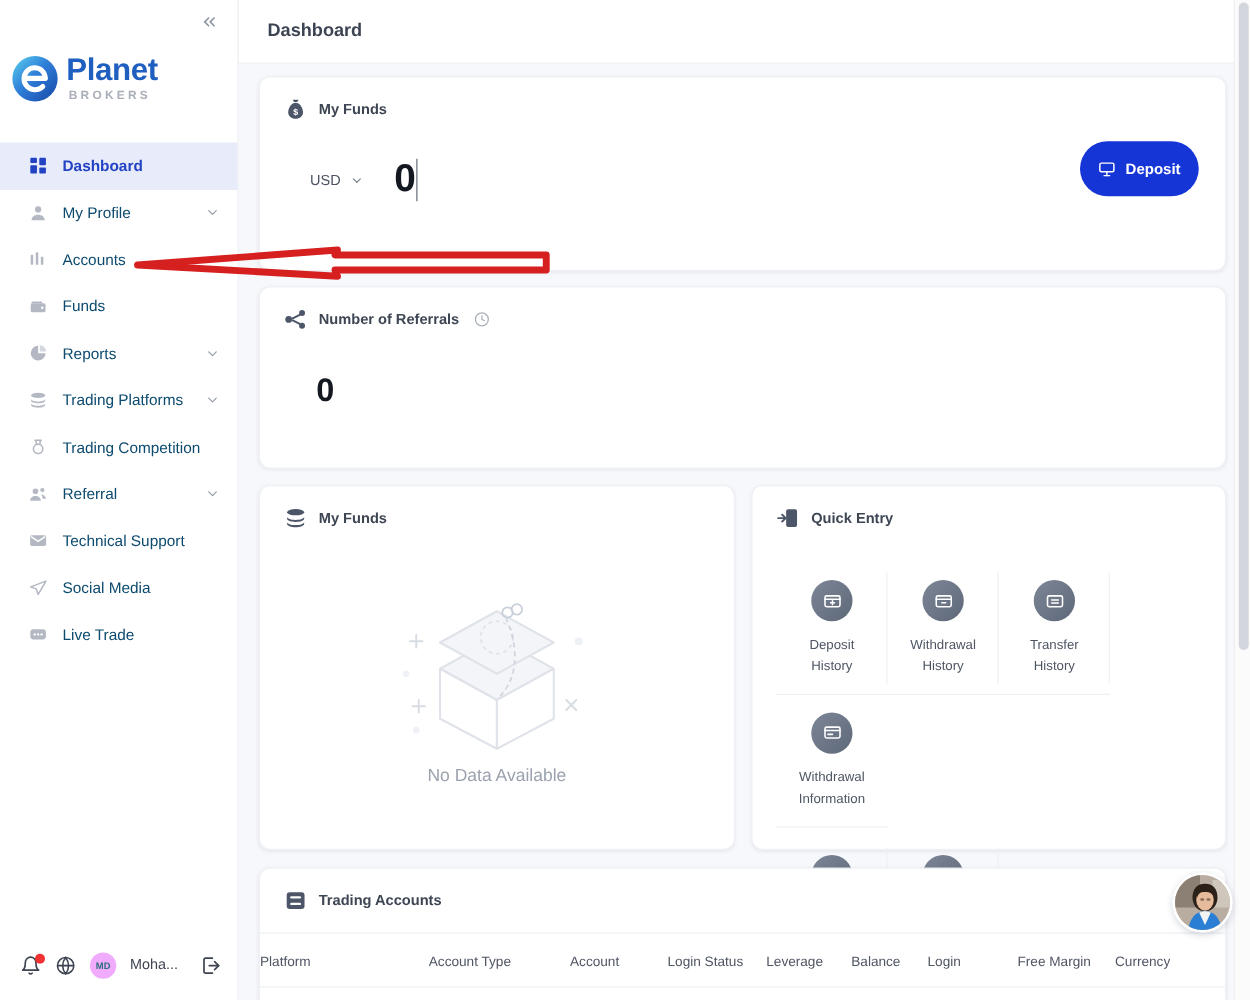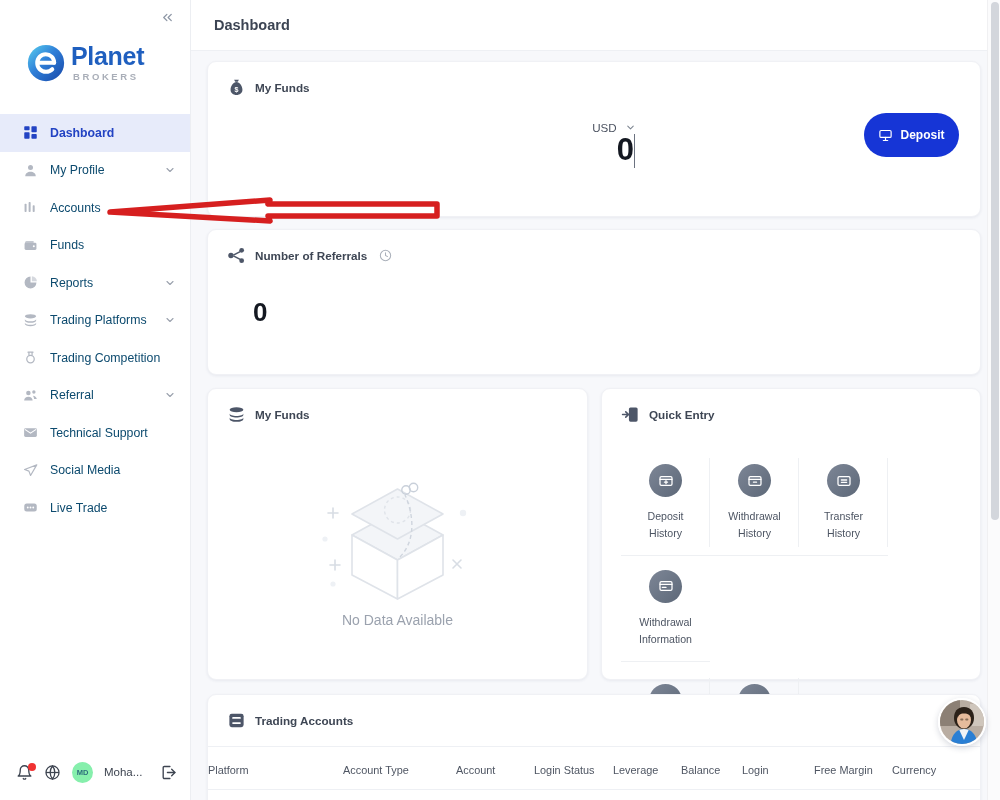--- a/index.html
+++ b/index.html
@@ -21,21 +21,21 @@
   }
   .collapse-btn {
     position: absolute; top: 6px; right: 12px;
     width: 22px; height: 22px;
     display: flex; align-items: center; justify-content: center;
     color: #8d96a5; font-size: 15px; cursor: pointer;
     line-height: 1;
   }
   .logo-wrap {
     height: 112px; display: flex; align-items: center;
-    padding-left: 26px; padding-top: 14px;
+    padding-left: 8px; padding-top: 14px;
   }
   .logo { display: flex; align-items: center; gap: 5px; }
   .logo-e { width: 40px; height: 40px; flex: 0 0 40px; }
   .logo-text { display: flex; flex-direction: column; line-height: 1; }
   .logo-planet {
     font-size: 25px; font-weight: 600; color: #1f5fbf;
     letter-spacing: -0.3px;
   }
   .logo-brokers {
     font-size: 9.5px; font-weight: 600; color: #a9aeb8;
@@ -74,21 +74,21 @@
     padding: 0 14px 0 16px; gap: 11px;
   }
   .sb-icon { color: #3d4450; cursor: pointer; display: flex; position: relative; }
   .bell-dot {
     position: absolute; top: -1px; right: -3px;
     width: 8px; height: 8px; border-radius: 50%;
     background: #f03232;
   }
   .sb-avatar {
     width: 21px; height: 21px; border-radius: 50%;
-    background: #86efac; color: #2d6e7c;
+    background: #f0abfc; color: #2d6e7c;
     font-size: 7.5px; font-weight: 700;
     display: flex; align-items: center; justify-content: center;
     flex: 0 0 21px;
   }
   .sb-user { font-size: 11.5px; color: #3d4450; white-space: nowrap; }
 
   
   .main {
     flex: 1 1 auto; height: 800px;
     background: #f7f8fb; position: relative;
@@ -115,21 +115,21 @@
   }
   .card-head .ctitle {
     font-size: 11.7px; font-weight: 700; color: #3e4654;
   }
   .card-ico { width: 19px; height: 19px; color: #4d5668; flex:0 0 19px; }
 
   
   .funds-card { height: 156px; position: relative; }
   .funds-row {
     display: flex; align-items: center;
-    padding: 24px 0 0 40px; height: 70px; flex-direction: column;
+    padding: 24px 0 0 40px; height: 70px;
   }
   .cur-select {
     display: flex; align-items: center; gap: 8px;
     font-size: 11.6px; color: #4b5260; cursor: pointer;
   }
   .cur-select .chev { width: 11px; height: 11px; color: #7b838f; }
   .funds-amount {
     font-size: 31px; font-weight: 700; color: #141821;
     margin-left: 24px; position: relative; line-height: 1;
     letter-spacing: -0.5px;

